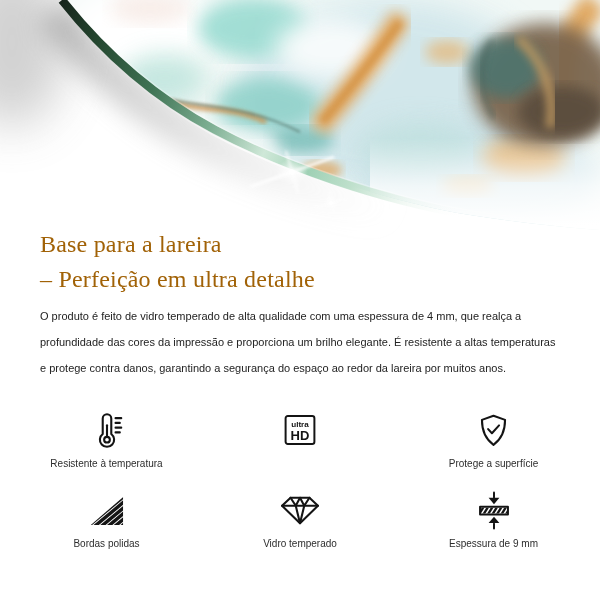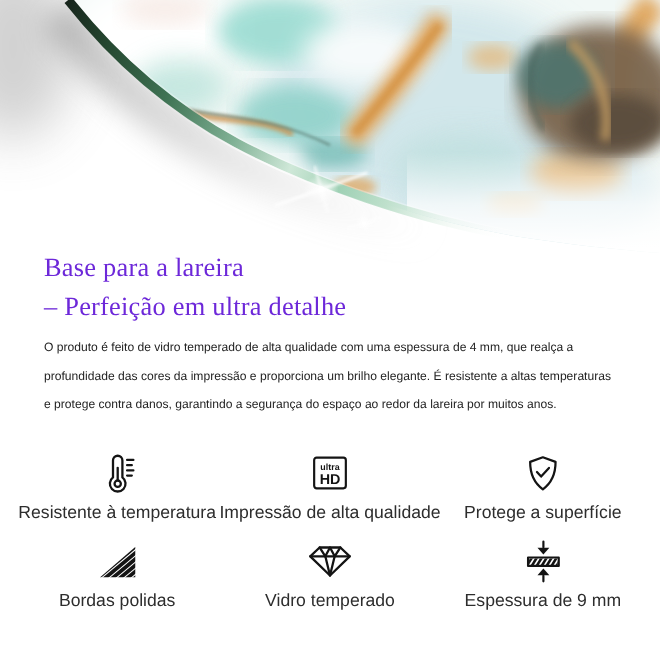--- a/index.html
+++ b/index.html
@@ -9,37 +9,37 @@
     overflow:hidden;
     position:relative;
     font-family:"Liberation Sans","DejaVu Sans",sans-serif;
     color:#1d1d1d;
   }
   .hero { position:absolute; top:0; left:0; display:block; }
   .headline {
     position:absolute; top:227px; left:40px; margin:0;
     font-family:"Liberation Serif","DejaVu Serif",serif;
     font-weight:400; font-size:24px; line-height:35px;
-    color:#6d28d9; letter-spacing:0.2px;
+    color:#a16207; letter-spacing:0.2px;
   }
   .headline span { display:block; }
   .body-copy {
     position:absolute; top:303px; left:40px; width:524px; margin:0;
     font-size:11px; line-height:26px; color:#232323;
   }
   .features-row {
     position:absolute; left:0; width:600px;
     display:flex; justify-content:space-between;
     padding:0 24px; box-sizing:border-box;
   }
   .row-1 { top:409px; }
   .row-2 { top:489px; }
   .feature { width:165px; display:flex; flex-direction:column; align-items:center; }
   .icon-box { height:42px; display:flex; align-items:center; justify-content:center; }
-  .feature-label { margin-top:7px; font-size:16px; color:#2d2d2d; white-space:nowrap; }
+  .feature-label { margin-top:7px; font-size:10px; color:#2d2d2d; white-space:nowrap; }
   .ficon { stroke:#141414; fill:none; stroke-width:2.2; stroke-linecap:round; stroke-linejoin:round; }
 </style>
 </head>
 <body>
 
 <div>
 <svg class="hero" width="600" height="262" viewBox="0 0 600 262" aria-hidden="true">
   <defs>
     <clipPath id="glassClip">
       <path d="M62,0 C100,48 150,95 215,130 C280,165 380,200 470,215 C515,222 560,227 600,230 L600,0 Z"></path>
@@ -192,21 +192,20 @@
   </div>
 
   <div class="feature">
     <div class="icon-box">
       <svg width="36" height="36" viewBox="0 0 40 40">
         <rect class="ficon" stroke-width="2.4" x="4" y="4.5" width="32" height="31" rx="2.5"></rect>
         <text x="20" y="16.5" text-anchor="middle" font-size="9" font-weight="700" fill="#141414" font-family="Liberation Sans, sans-serif">ultra</text>
         <text x="20" y="31" text-anchor="middle" font-size="14.5" font-weight="800" fill="#141414" font-family="Liberation Sans, sans-serif">HD</text>
       </svg>
     </div>
-    <div class="feature-label">Impressão de alta qualidade</div>
   </div>
 
   <div class="feature">
     <div class="icon-box">
       <svg width="37" height="37" viewBox="0 0 40 40">
         <path class="ficon" d="M20,4 L32.5,8.5 C32.5,19.5 28.5,29.5 20,35.5 C11.5,29.5 7.5,19.5 7.5,8.5 Z"></path>
         <path class="ficon" d="M14.2,18.5 L18.3,23 L26,14.5"></path>
       </svg>
     </div>
     <div class="feature-label">Protege a superfície</div>

